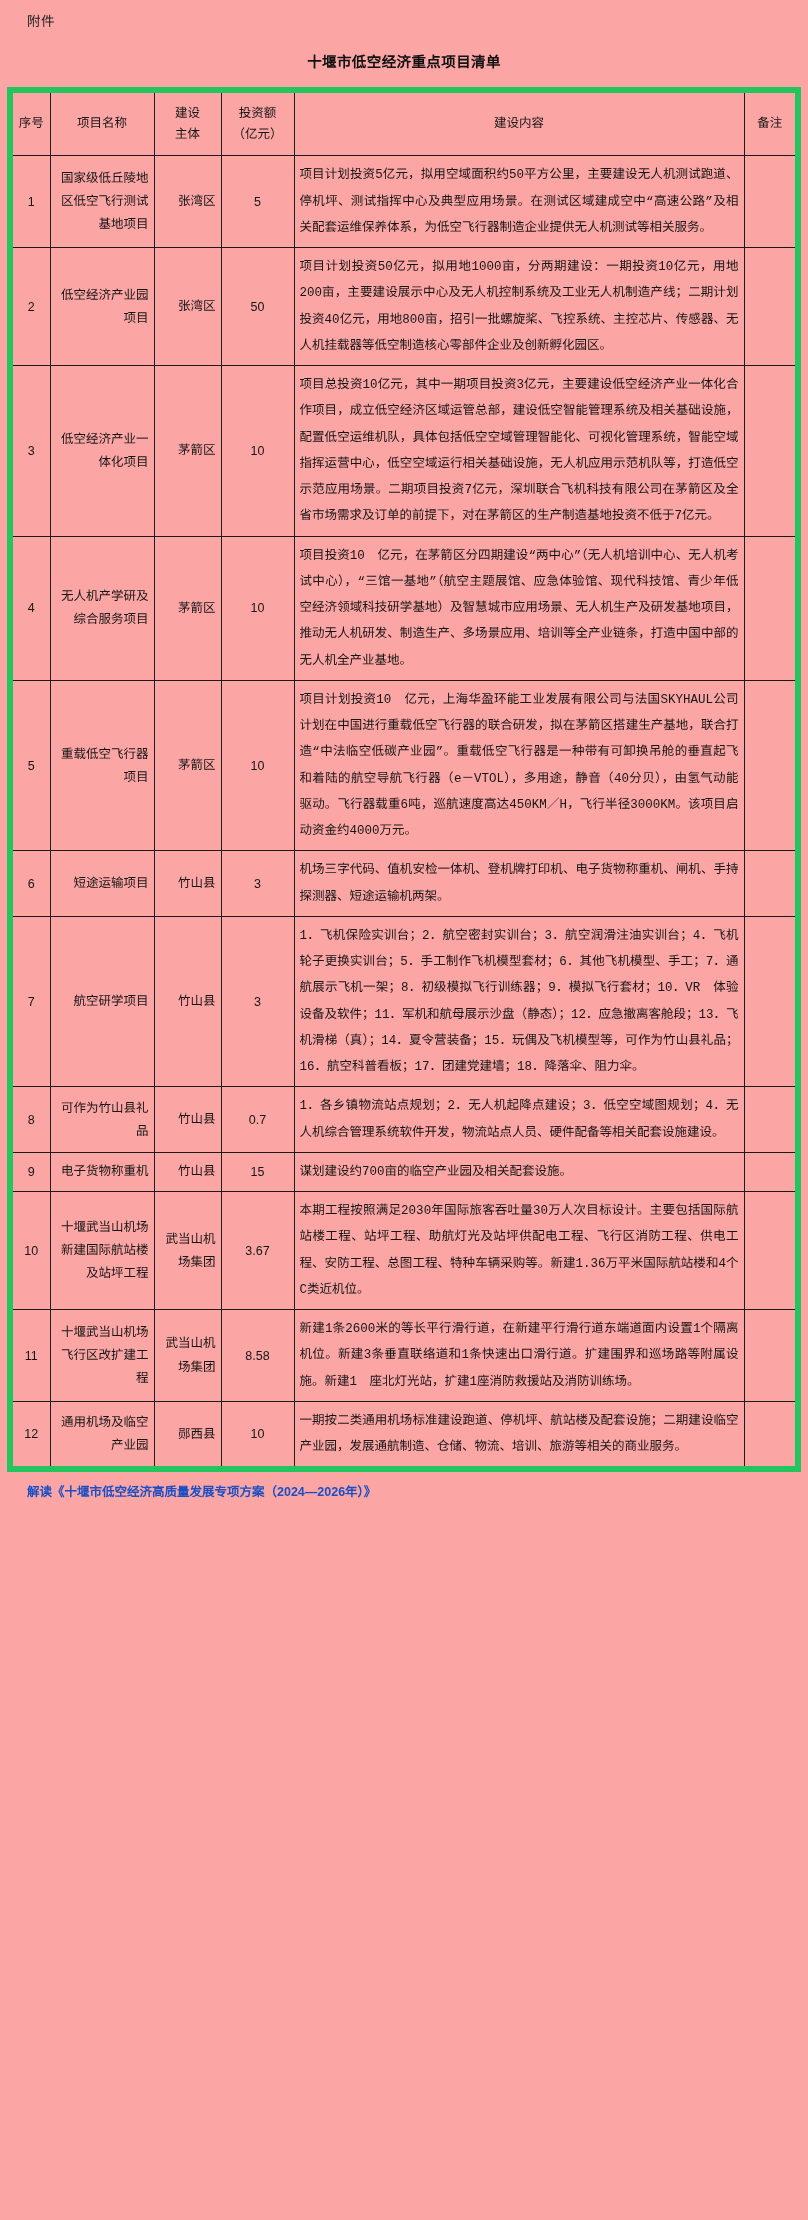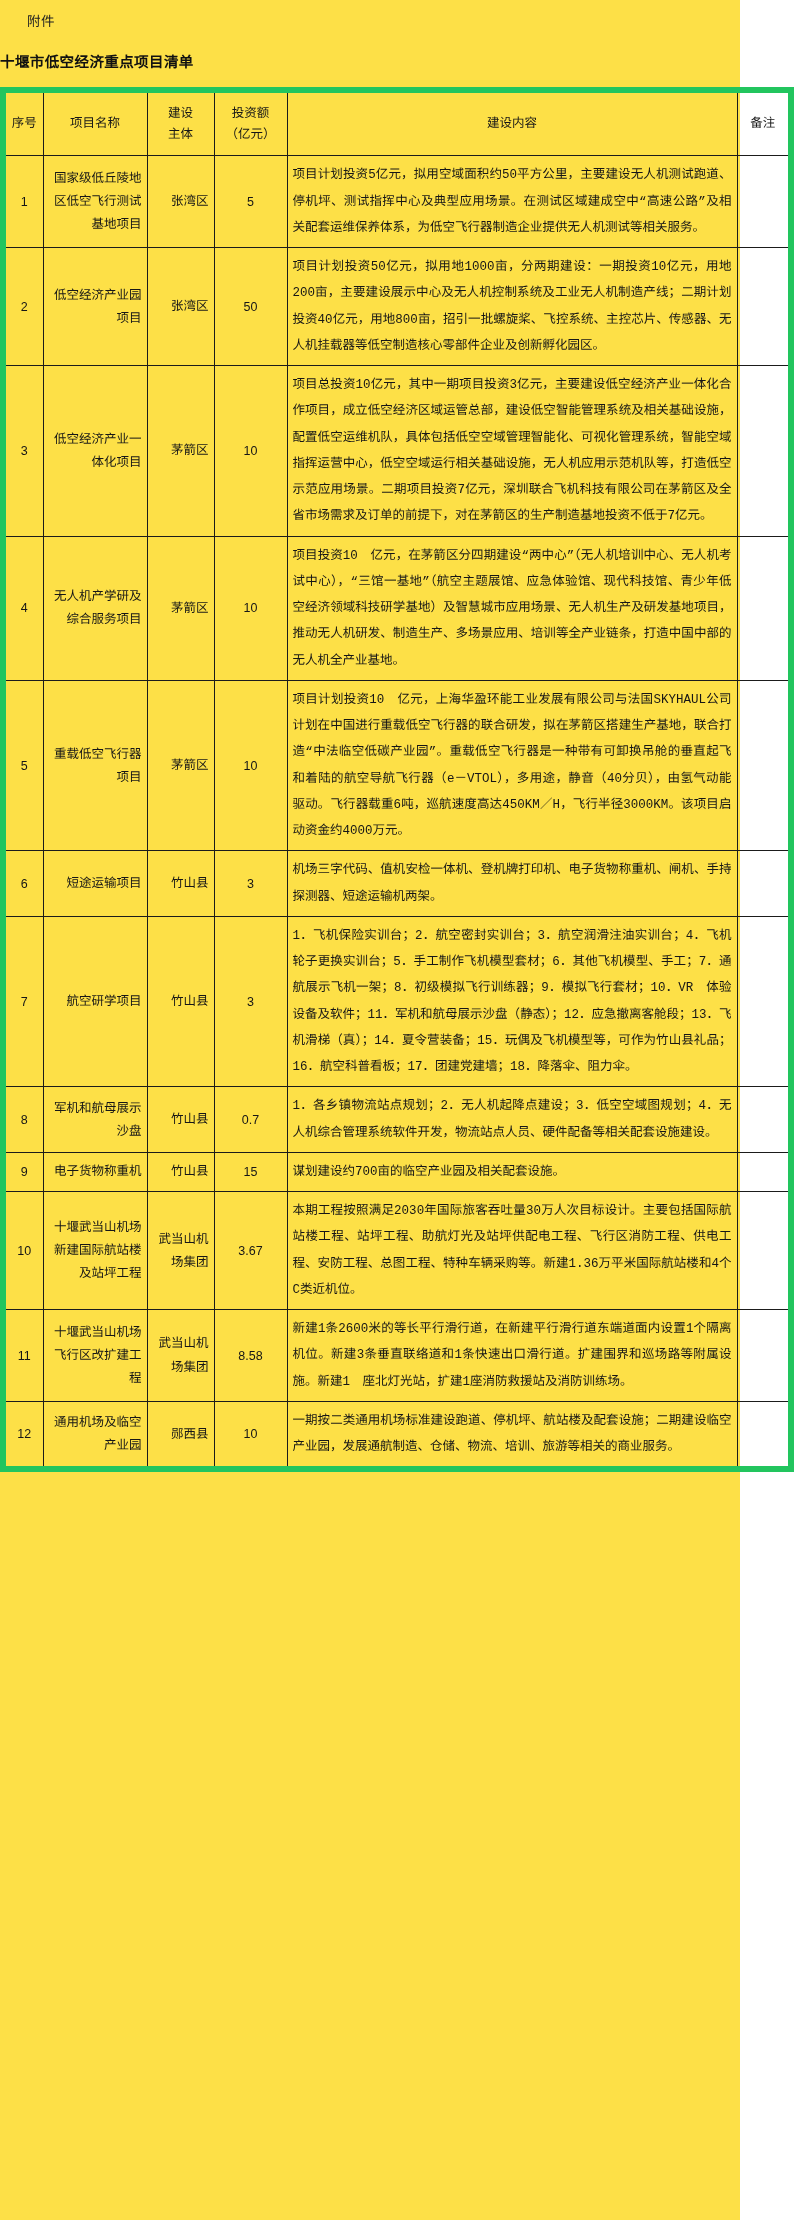--- a/index.html
+++ b/index.html
@@ -8,35 +8,36 @@
     padding: 0;
     background: #ffffff;
   }
   body {
     width: 808px;
     font-family: "Liberation Sans", "DejaVu Sans", sans-serif;
     color: #1a1a1a;
     -webkit-font-smoothing: antialiased;
   }
   .page {
-    width: 740px;
+    width: 808px;
     min-height: 2220px;
     position: relative;
     box-sizing: border-box;
     padding: 0;
-    background: #fde047;
+    background: #fca5a5;
   }
   .attachment-label {
     font-size: 13.5px;
     color: #222;
     padding: 13px 0 0 27px;
     letter-spacing: 0.5px;
     line-height: 1.4;
   }
   .doc-title {
+    text-align: center;
     font-size: 14.5px;
     font-weight: bold;
     color: #111;
     margin-top: 18px;
     margin-bottom: 16px;
     letter-spacing: 0.4px;
   }
   table.project-table {
     border-collapse: collapse;
     table-layout: fixed;
@@ -202,21 +203,21 @@
         <tr>
           <td class="cell-seq">7</td>
           <td class="cell-name">航空研学项目</td>
           <td class="cell-subject">竹山县</td>
           <td class="cell-amount">3</td>
           <td class="cell-content">1．飞机保险实训台；2．航空密封实训台；3．航空润滑注油实训台；4．飞机轮子更换实训台；5．手工制作飞机模型套材；6．其他飞机模型、手工；7．通航展示飞机一架；8．初级模拟飞行训练器；9．模拟飞行套材；10．VR　体验设备及软件；11．军机和航母展示沙盘（静态）；12．应急撤离客舱段；13．飞机滑梯（真）；14．夏令营装备；15．玩偶及飞机模型等，可作为竹山县礼品；16．航空科普看板；17．团建党建墙；18．降落伞、阻力伞。</td>
           <td class="cell-remark"></td>
         </tr>
         <tr>
           <td class="cell-seq">8</td>
-          <td class="cell-name">军机和航母展示沙盘</td>
+          <td class="cell-name">可作为竹山县礼品</td>
           <td class="cell-subject">竹山县</td>
           <td class="cell-amount">0.7</td>
           <td class="cell-content">1．各乡镇物流站点规划；2．无人机起降点建设；3．低空空域图规划；4．无人机综合管理系统软件开发，物流站点人员、硬件配备等相关配套设施建设。</td>
           <td class="cell-remark"></td>
         </tr>
         <tr>
           <td class="cell-seq">9</td>
           <td class="cell-name">电子货物称重机</td>
           <td class="cell-subject">竹山县</td>
           <td class="cell-amount">15</td>
@@ -243,14 +244,15 @@
           <td class="cell-seq">12</td>
           <td class="cell-name">通用机场及临空产业园</td>
           <td class="cell-subject">郧西县</td>
           <td class="cell-amount">10</td>
           <td class="cell-content">一期按二类通用机场标准建设跑道、停机坪、航站楼及配套设施；二期建设临空产业园，发展通航制造、仓储、物流、培训、旅游等相关的商业服务。</td>
           <td class="cell-remark"></td>
         </tr>
       </tbody>
   </table>
 
+  <div class="footer-note">解读《十堰市低空经济高质量发展专项方案（2024—2026年）》</div>
 
 </div>
 
 </body></html>

